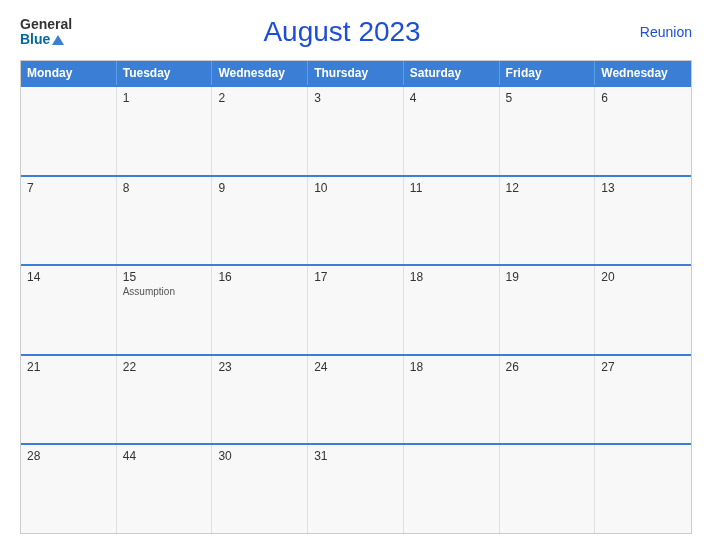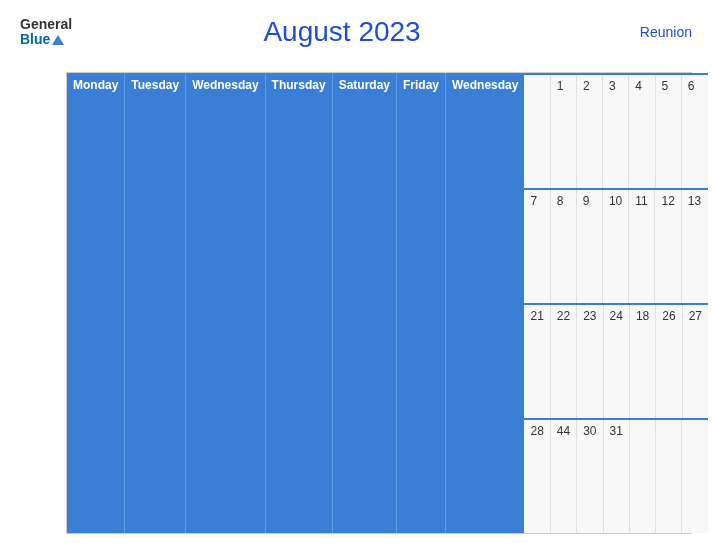--- a/index.html
+++ b/index.html
@@ -10,21 +10,21 @@
       background: #fff;
       display: flex;
       flex-direction: column;
       padding: 16px 20px;
     }
 
     .header {
       display: flex;
       align-items: center;
       justify-content: flex-start;
-      margin-bottom: 24px;
+      margin-bottom: 12px;
     }
 
     .logo {
       display: flex;
       flex-direction: column;
       line-height: 1.1;
     }
 
     .logo-general {
       font-size: 14px;
@@ -60,23 +60,22 @@
     .region {
       font-size: 14px;
       color: #1d4ed8;
       text-align: right;
       min-width: 80px;
     }
 
     .calendar {
       flex: 1;
       display: flex;
-      flex-direction: row;
+      flex-direction: column;
       border: 1px solid #ccc;
-      margin-left: 46px;
     }
 
     .calendar-header {
       display: grid;
       grid-template-columns: repeat(7, 1fr);
       background: #3a7fd5;
     }
 
     .calendar-header-cell {
       color: white;
@@ -201,20 +200,44 @@
         </div>
         <div class="calendar-day">
           <span class="day-number">12</span>
         </div>
         <div class="calendar-day">
           <span class="day-number">13</span>
         </div>
       </div>
       <div class="calendar-week">
         <div class="calendar-day">
+          <span class="day-number">14</span>
+        </div>
+        <div class="calendar-day">
+          <span class="day-number">15</span>
+          <div class="day-event">Assumption</div>
+        </div>
+        <div class="calendar-day">
+          <span class="day-number">16</span>
+        </div>
+        <div class="calendar-day">
+          <span class="day-number">17</span>
+        </div>
+        <div class="calendar-day">
+          <span class="day-number">18</span>
+        </div>
+        <div class="calendar-day">
+          <span class="day-number">19</span>
+        </div>
+        <div class="calendar-day">
+          <span class="day-number">20</span>
+        </div>
+      </div>
+      <div class="calendar-week">
+        <div class="calendar-day">
           <span class="day-number">21</span>
         </div>
         <div class="calendar-day">
           <span class="day-number">22</span>
         </div>
         <div class="calendar-day">
           <span class="day-number">23</span>
         </div>
         <div class="calendar-day">
           <span class="day-number">24</span>

